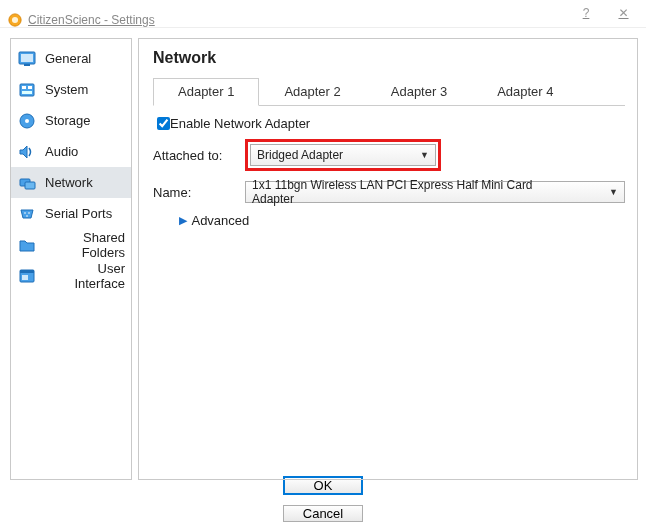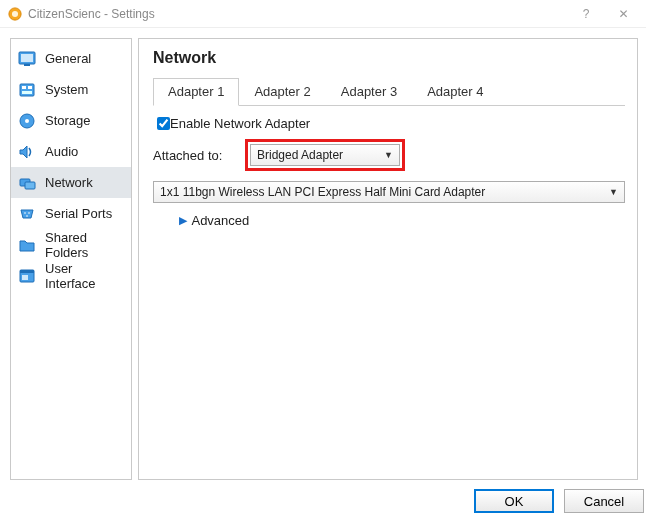--- a/index.html
+++ b/index.html
@@ -1,51 +1,51 @@
 <!DOCTYPE html>
 <html><head>
 <meta charset="utf-8">
 <style>
   * { box-sizing: border-box; font-family: "Segoe UI", Tahoma, sans-serif; }
   body { margin: 0; background: #fff; width: 646px; height: 526px; overflow: hidden; }
 
-  .titlebar { height: 28px; display: flex; align-items: center; padding: 0 0 0 8px; color: #888; font-size: 12px; border-bottom: 1px solid #eee; }
+  .titlebar { height: 28px; display: flex; align-items: flex-end; padding: 0 0 0 8px; color: #888; font-size: 12px; border-bottom: 1px solid #eee; text-decoration: underline; }
   .titlebar .app-icon { width: 14px; height: 14px; margin-right: 6px; }
   .titlebar .spacer { flex: 1; }
   .titlebar .win-btn { width: 45px; height: 28px; display: flex; align-items: center; justify-content: center; color: #999; font-size: 12px; font-family: "Segoe UI Symbol", sans-serif; }
   .titlebar .win-btn.help { width: 30px; }
 
   .body-area { display: flex; padding: 10px 8px 0 10px; height: 452px; gap: 6px; }
 
-  .sidebar { width: 122px; border: 1px solid #c9c9c9; background: #fff; padding: 4px 0; }
+  .sidebar { width: 122px; border: 1px solid #c9c9c9; background: #fff; padding: 4px 0; text-align: right; }
   .side-item { display: flex; align-items: center; height: 31px; padding: 0 6px; font-size: 13px; color: #222; gap: 8px; }
   .side-item.selected { background: #e2e6ea; }
   .side-icon { width: 20px; height: 20px; flex: 0 0 20px; }
 
   .main { flex: 1; border: 1px solid #c9c9c9; padding: 10px 12px 8px 14px; position: relative; }
   .section-title { font-size: 16px; font-weight: 600; color: #222; margin: 0 0 10px 0; }
 
   .tabs { display: flex; border-bottom: 1px solid #ccc; margin-bottom: 10px; }
-  .tab { padding: 5px 14px 6px; font-size: 13px; color: #333; border: 1px solid transparent; border-bottom: none; position: relative; top: 1px; }
+  .tab { padding: 5px 24px 6px; font-size: 13px; color: #333; border: 1px solid transparent; border-bottom: none; position: relative; top: 1px; }
   .tab.active { border-color: #ccc; background: #fff; border-bottom: 1px solid #fff; }
 
   .form { font-size: 13px; color: #222; }
   .check-row { display: flex; align-items: center; margin: 4px 0 8px 4px; }
   .check-row input { margin: 0; accent-color: #0078d7; }
   .field-row { display: flex; align-items: center; margin: 4px 0 10px 0; }
   .field-label { width: 92px; padding-right: 6px; }
   .dropdown { height: 22px; border: 1px solid #adadad; background: linear-gradient(#fefefe,#efefef); display: flex; align-items: center; padding: 0 6px; font-size: 12px; position: relative; }
   .dropdown .caret { margin-left: auto; font-size: 9px; color: #333; }
-  .attached-dd { width: 150px; }
+  .attached-dd { width: 186px; }
   .name-dd { flex: 1; gap: 34px; }
   .highlight-box { border: 3px solid #e81b1b; padding: 2px; display: inline-block; }
   .advanced-row { display: flex; align-items: center; margin: 2px 0 0 26px; gap: 4px; color: #222; }
   .adv-caret { color: #1a6fca; font-size: 11px; }
 
-  .footer { height: 42px; display: flex; align-items: center; justify-content: flex-end; gap: 10px; padding: 0 2px; }
+  .footer { height: 42px; display: flex; align-items: center; justify-content: flex-end; gap: 10px; padding: 0 26px; flex-direction: column; }
   .btn { min-width: 80px; height: 24px; border: 1px solid #adadad; background: linear-gradient(#fefefe,#e9e9e9); font-size: 13px; display: flex; align-items: center; justify-content: center; }
   .btn.primary { border: 2px solid #0078d7; }
 </style>
 </head>
 <body>
 
 <div class="titlebar">
   <svg class="app-icon" viewBox="0 0 16 16">
     <circle cx="8" cy="8" r="7" fill="#f7a823" stroke="#d98400"></circle>
     <circle cx="8" cy="8" r="3.5" fill="#fff3d6"></circle>
@@ -142,20 +142,21 @@
         <div class="field-label">Attached to:</div>
         <div class="highlight-box">
           <div class="dropdown attached-dd">
             <span>Bridged Adapter</span>
             <span class="caret">▼</span>
           </div>
         </div>
       </div>
 
       <div class="field-row">
+        <div class="field-label">Name:</div>
         <div class="dropdown name-dd">
           <span>1x1 11bgn Wireless LAN PCI Express Half Mini Card Adapter</span>
           <span class="caret">▼</span>
         </div>
       </div>
 
       <div class="advanced-row">
         <span class="adv-caret">▶</span>
         <span>Advanced</span>
       </div>

